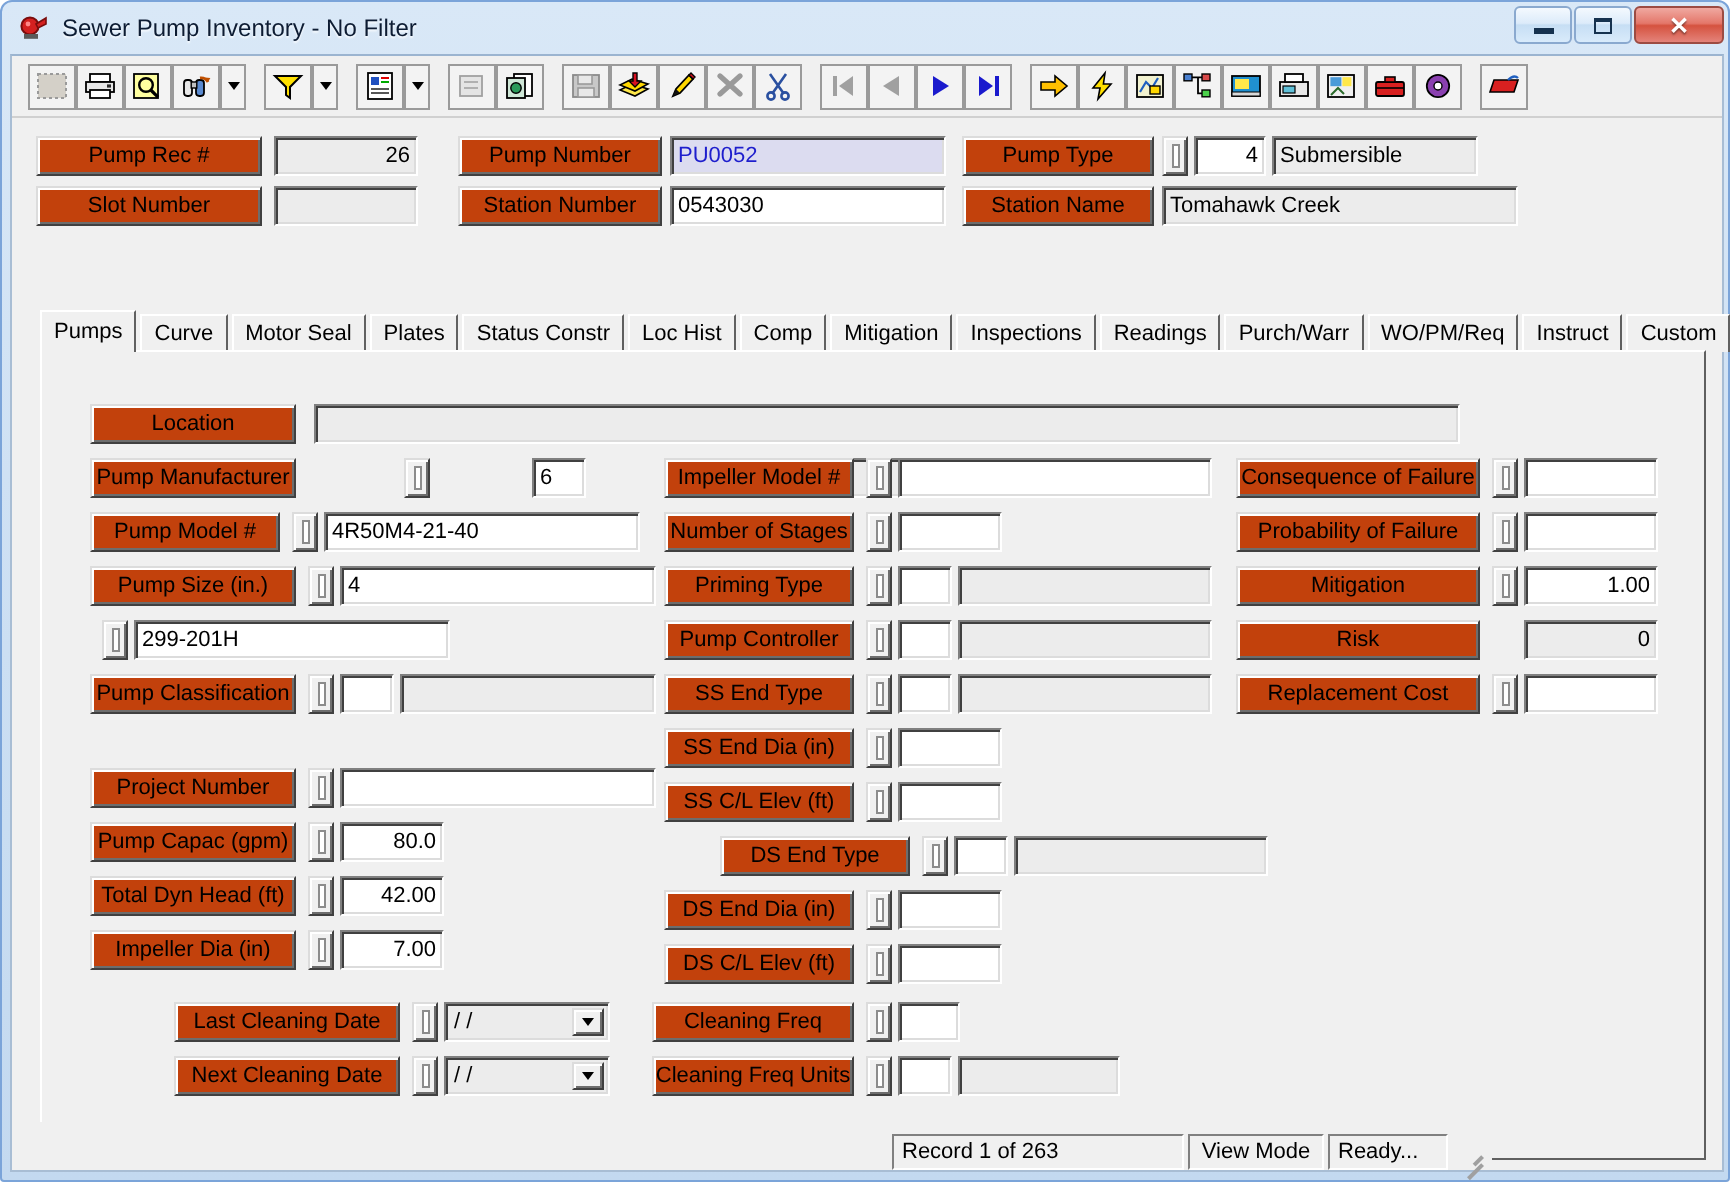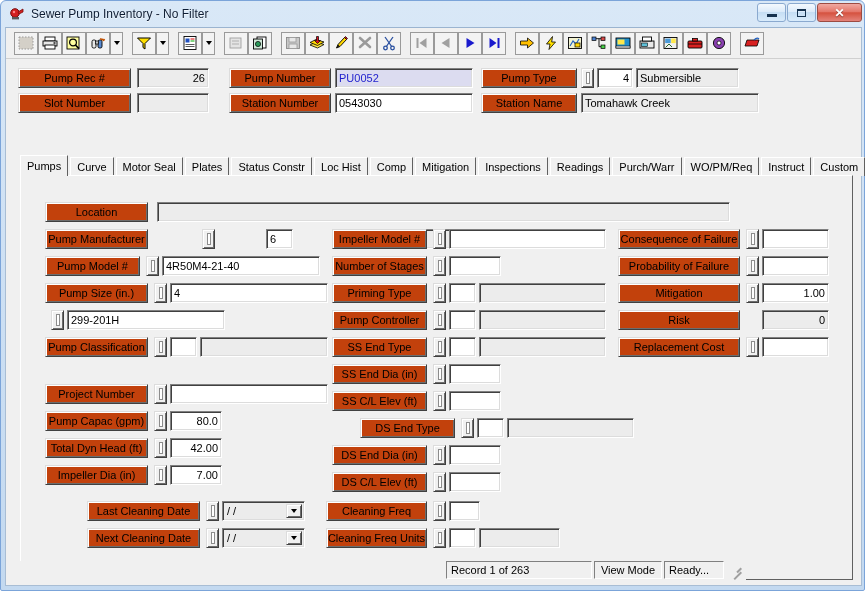--- a/index.html
+++ b/index.html
@@ -251,21 +251,21 @@
     border-color: #dcdcdc #404040 #404040 #dcdcdc;
     box-shadow: inset 1px 1px 0 #ffffff, inset -1px -1px 0 #6d6d6d;
     display: flex; align-items: center; justify-content: center;
   }
 
   
   .statusbar {
     position: absolute; left: 0; bottom: 0;
     width: 740px; height: 24px;
     background: #f0f0f0;
-    display: flex; align-items: flex-start; justify-content: flex-end;
+    display: flex; align-items: flex-end; justify-content: flex-end;
     padding-right: 4px;
     box-sizing: border-box;
   }
   .sb-panel {
     box-sizing: border-box;
     height: 18px;
     border: 1px solid;
     border-color: #808080 #ffffff #ffffff #808080;
     background: #f0f0f0;
     display: flex; align-items: center;

